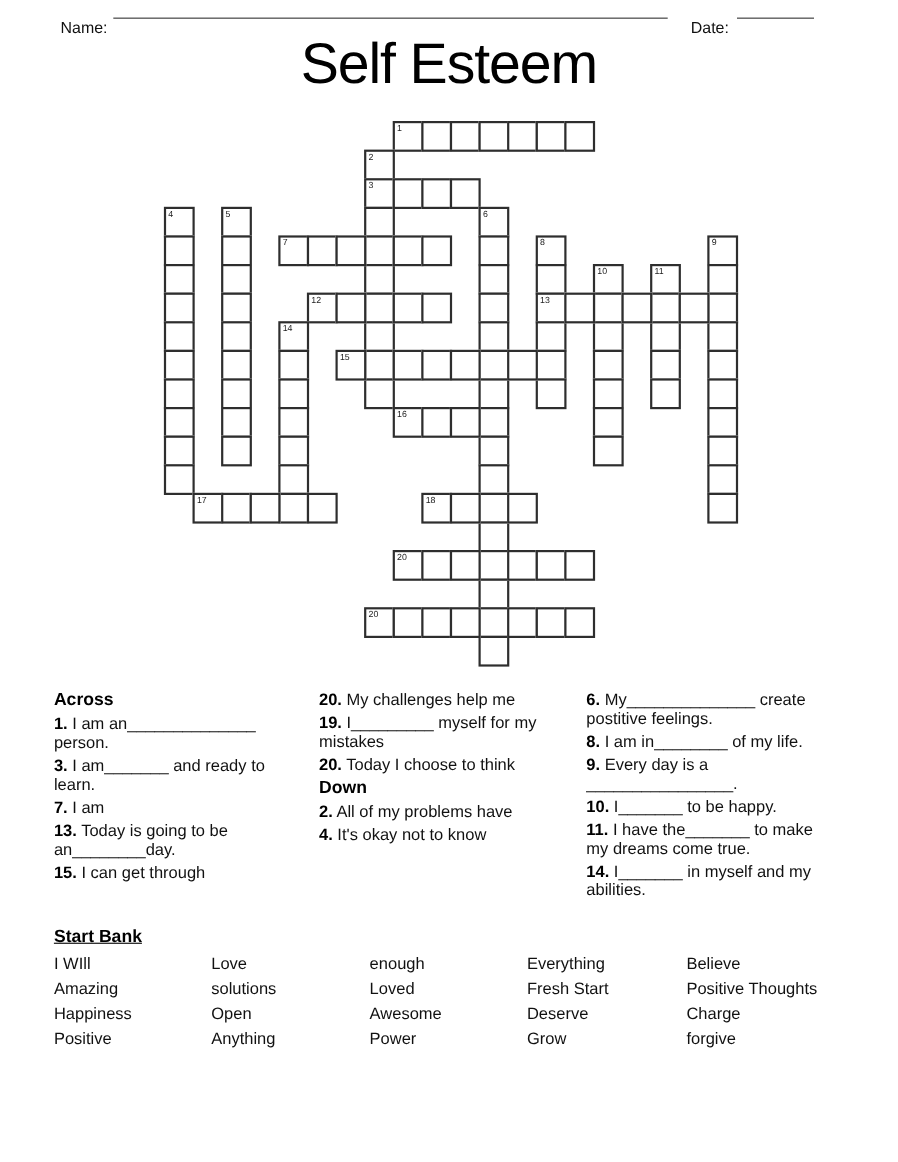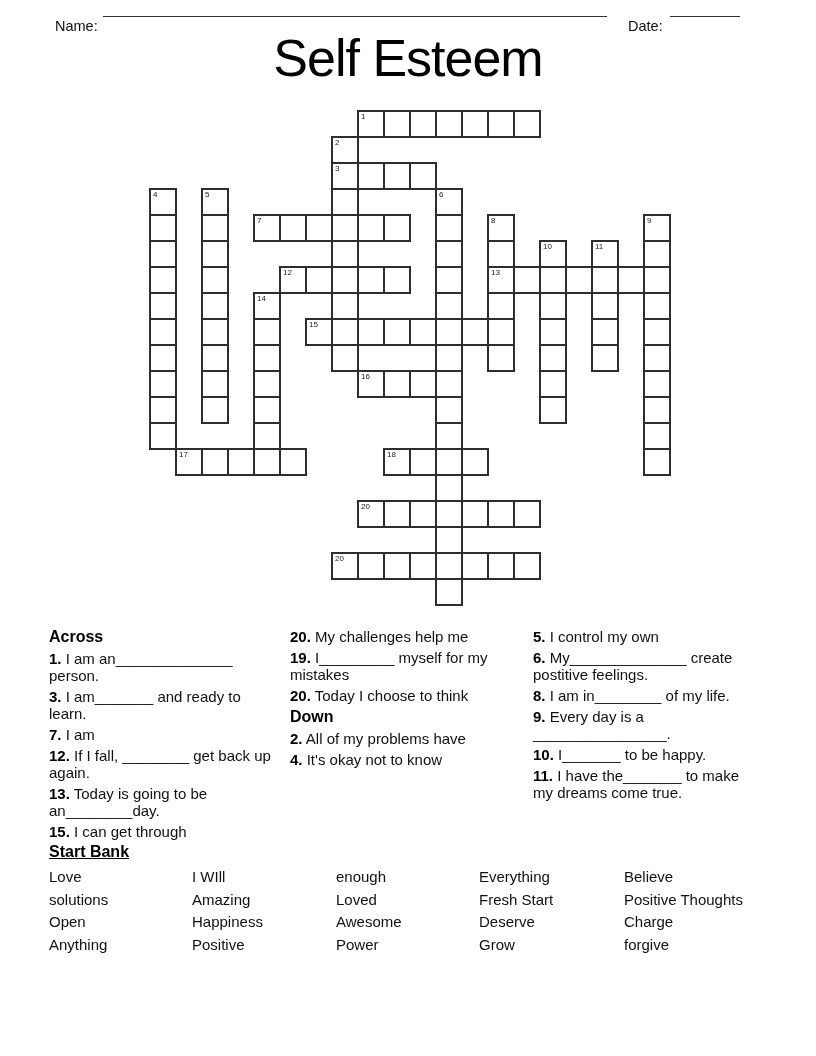--- a/index.html
+++ b/index.html
@@ -232,56 +232,55 @@
     <div class="cell" style="left: 312px; top: 442px;"></div>
     <div class="cell" style="left: 338px; top: 442px;"></div>
     <div class="cell" style="left: 364px; top: 442px;"></div>
   </div>
 
 <div id="clue-col-1" class="clue-col">
     <div class="clue-header">Across</div>
     <p class="clue"><b>1.</b> I am an______________ person.</p>
     <p class="clue"><b>3.</b> I am_______ and ready to learn.</p>
     <p class="clue"><b>7.</b> I am</p>
-    <p class="clue"><b>12.</b> If I fall, ________ get back up again.</p>
     <p class="clue"><b>13.</b> Today is going to be an________day.</p>
     <p class="clue"><b>15.</b> I can get through</p>
   </div>
 <div id="clue-col-2" class="clue-col">
     <p class="clue"><b>20.</b> My challenges help me</p>
     <p class="clue"><b>19.</b> I_________ myself for my mistakes</p>
     <p class="clue"><b>20.</b> Today I choose to think</p>
     <div class="clue-header">Down</div>
     <p class="clue"><b>2.</b> All of my problems have</p>
     <p class="clue"><b>4.</b> It's okay not to know</p>
   </div>
 <div id="clue-col-3" class="clue-col">
-    <p class="clue"><b>5.</b> I control my own</p>
     <p class="clue"><b>6.</b> My______________ create postitive feelings.</p>
     <p class="clue"><b>8.</b> I am in________ of my life.</p>
     <p class="clue"><b>9.</b> Every day is a ________________.</p>
     <p class="clue"><b>10.</b> I_______ to be happy.</p>
     <p class="clue"><b>11.</b> I have the_______ to make my dreams come true.</p>
+    <p class="clue"><b>14.</b> I_______ in myself and my abilities.</p>
   </div>
 
 <div id="wordbank-label">Start Bank</div>
 <div id="wordbank-cols">
+    <div class="wb-col">
+      <div class="wb-item">I WIll</div>
+      <div class="wb-item">Amazing</div>
+      <div class="wb-item">Happiness</div>
+      <div class="wb-item">Positive</div>
+    </div>
     <div class="wb-col">
       <div class="wb-item">Love</div>
       <div class="wb-item">solutions</div>
       <div class="wb-item">Open</div>
       <div class="wb-item">Anything</div>
     </div>
     <div class="wb-col">
-      <div class="wb-item">I WIll</div>
-      <div class="wb-item">Amazing</div>
-      <div class="wb-item">Happiness</div>
-      <div class="wb-item">Positive</div>
-    </div>
-    <div class="wb-col">
       <div class="wb-item">enough</div>
       <div class="wb-item">Loved</div>
       <div class="wb-item">Awesome</div>
       <div class="wb-item">Power</div>
     </div>
     <div class="wb-col">
       <div class="wb-item">Everything</div>
       <div class="wb-item">Fresh Start</div>
       <div class="wb-item">Deserve</div>
       <div class="wb-item">Grow</div>

